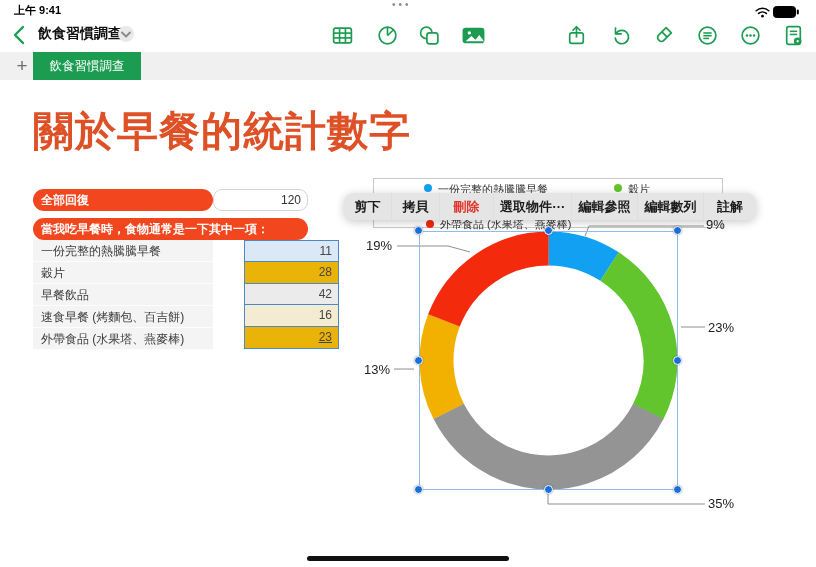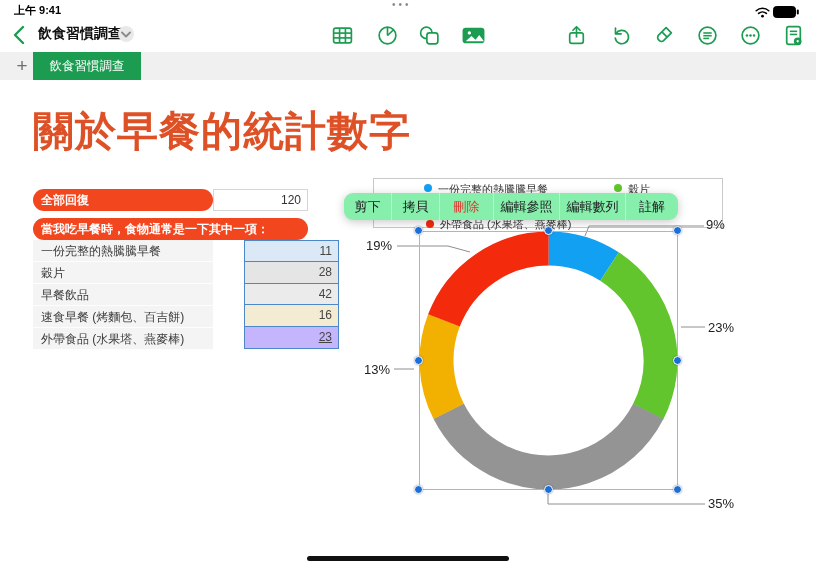--- a/index.html
+++ b/index.html
@@ -41,21 +41,21 @@
   .legend-box{position:absolute;left:373px;top:178px;width:350px;height:50px;border:1px solid #c9c9c9;background:#fff;}
   .legend-item{position:absolute;font-size:11px;color:#333;white-space:nowrap;}
   .legend-dot{position:absolute;width:8px;height:8px;border-radius:4px;}
   .sel-box{position:absolute;left:419px;top:231px;width:259px;height:259px;border:1px solid #8fbce8;}
   .handle{position:absolute;width:9px;height:9px;border-radius:5px;background:#1b6fd6;border:1px solid #fff;box-shadow:0 0 2px rgba(0,0,0,.35);}
   #donut-svg{position:absolute;left:419px;top:231px;}
   .pct{position:absolute;font-size:13px;color:#222;}
   #callouts{position:absolute;left:0;top:0;pointer-events:none;}
 
   
-  .ctx-menu{position:absolute;left:344px;top:193px;height:27px;display:flex;background:#86efac;border-radius:9px;box-shadow:0 2px 10px rgba(0,0,0,.22);z-index:50;overflow:hidden;}
+  .ctx-menu{position:absolute;left:344px;top:193px;height:27px;display:flex;background:#e5e5e5;border-radius:9px;box-shadow:0 2px 10px rgba(0,0,0,.22);z-index:50;overflow:hidden;font-weight:bold;}
   .ctx-item{height:27px;line-height:27px;text-align:center;font-size:13px;color:#1c1c1e;border-right:1px solid #dedede;cursor:pointer;}
   .ctx-item:last-child{border-right:none;}
   .ctx-danger{color:#e0352b;}
 
   .home-indicator{position:absolute;left:307px;top:556px;width:202px;height:5px;border-radius:3px;background:#111;}
 </style>
 </head>
 <body>
 
 <div id="canvas">
@@ -168,36 +168,36 @@
   </div>
 
   <div class="tabbar">
     <div class="add-tab">+</div>
     <div class="tab-active">飲食習慣調查</div>
   </div>
 
   <div class="sheet-title">關於早餐的統計數字</div>
 
   <div class="t-label-cell" style="left:33px;top:189px;width:180px;height:22px;">全部回復</div>
-  <div class="t-value-cell" style="left:213px;top:189px;width:95px;height:22px;">120</div>
+  <div class="t-value-cell" style="left:213px;top:189px;width:95px;height:22px;border-radius:9px;">120</div>
 
   <div class="t-label-cell" style="left:33px;top:218px;width:275px;height:22px;">當我吃早餐時，食物通常是一下其中一項：</div>
   <div class="rows-labels">
     <div class="row-label">一份完整的熱騰騰早餐</div>
     <div class="row-label">穀片</div>
     <div class="row-label">早餐飲品</div>
     <div class="row-label">速食早餐 (烤麵包、百吉餅)</div>
     <div class="row-label">外帶食品 (水果塔、燕麥棒)</div>
   </div>
   <div class="rows-values">
     <div class="row-value" style="background-color: rgb(219, 233, 247);">11</div>
-    <div class="row-value" style="background-color: #e5e5e5;">28</div>
+    <div class="row-value" style="background-color: #eab308;">28</div>
     <div class="row-value" style="background-color: rgb(235, 235, 235);">42</div>
     <div class="row-value" style="background-color: rgb(243, 236, 210);">16</div>
-    <div class="row-value" style="background-color: #c4b5fd; text-decoration: underline;">23</div>
+    <div class="row-value" style="background-color: #eab308; text-decoration: underline;">23</div>
   </div>
 
   <div class="legend-box">
     <span class="legend-dot" style="left: 50px; top: 5px; background-color: rgb(18, 161, 242);"></span>
     <span class="legend-item" style="left:64px;top:3px;">一份完整的熱騰騰早餐</span>
     <span class="legend-dot" style="left: 240px; top: 5px; background-color: rgb(98, 197, 46);"></span>
     <span class="legend-item" style="left:254px;top:3px;">穀片</span>
     <span class="legend-dot" style="left: 52px; top: 41px; background-color: rgb(244, 42, 13);"></span>
     <span class="legend-item" style="left:66px;top:38px;">外帶食品 (水果塔、燕麥棒)</span>
   </div>
@@ -231,19 +231,20 @@
   <div class="handle" style="left:414px;top:356px;"></div>
   <div class="handle" style="left:673px;top:356px;"></div>
   <div class="handle" style="left:414px;top:485px;"></div>
   <div class="handle" style="left:544px;top:485px;"></div>
   <div class="handle" style="left:673px;top:485px;"></div>
 
   <div class="ctx-menu">
     <div class="ctx-item" style="width:48px;">剪下</div>
     <div class="ctx-item" style="width:48px;">拷貝</div>
     <div class="ctx-item ctx-danger" style="width:54px;">刪除</div>
+    <div class="ctx-item" style="width:78px;">選取物件⋯</div>
     <div class="ctx-item" style="width:66px;">編輯參照</div>
     <div class="ctx-item" style="width:66px;">編輯數列</div>
     <div class="ctx-item" style="width:52px;">註解</div>
   </div>
 
   <div class="home-indicator"></div>
 </div>
 
 </body></html>

